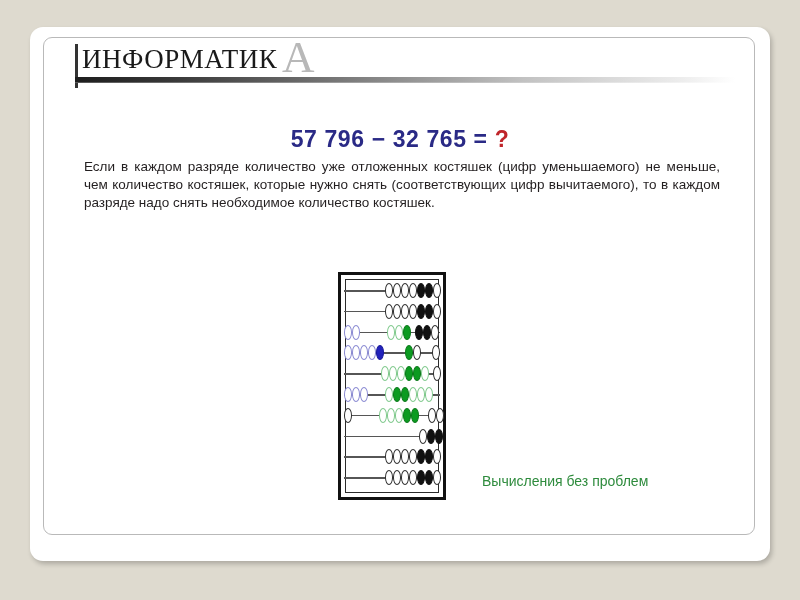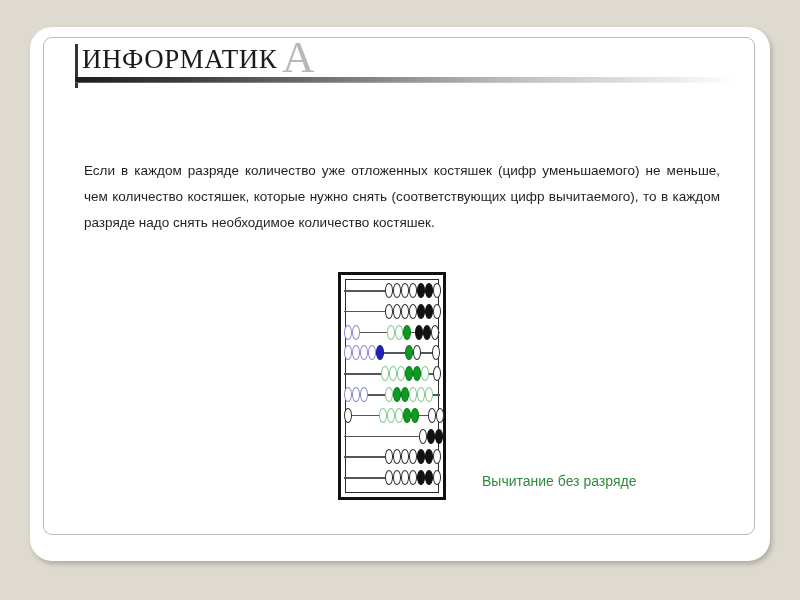--- a/index.html
+++ b/index.html
@@ -15,21 +15,21 @@
   }
 
   
   .slide-card {
     position: absolute;
     left: 30px;
     top: 27px;
     width: 740px;
     height: 534px;
     background: #ffffff;
-    border-radius: 22px;
+    border-radius: 13px;
     box-shadow: 2px 3px 5px rgba(0,0,0,0.22);
   }
 
   
   .inner-frame {
     position: absolute;
     left: 13px;
     top: 10px;
     width: 712px;
     height: 498px;
@@ -118,21 +118,21 @@
     color: #c0252a;
   }
 
   
   .body-par {
     position: absolute;
     left: 40px;
     top: 120px;
     width: 636px;
     font-size: 13.5px;
-    line-height: 26px;
+    line-height: 18px;
     color: #231f20;
     text-align: justify;
   }
 
   
   .abacus-wrap {
     position: absolute;
     left: 294px;
     top: 234px;
     width: 108px;
@@ -203,20 +203,23 @@
 
     <div class="logo-block">
       <div class="logo-vrule"></div>
       <div class="logo-word">ИНФОРМАТИК</div>
       <div class="logo-bigA">А</div>
       <div class="logo-rule"></div>
       <div class="logo-rule-thin"></div>
     </div>
 
 
+    <div class="equation">
+      <span>57 796 − 32 765 = </span><span class="qmark">?</span>
+    </div>
 
     <div class="body-par">Если в каждом разряде количество уже отложенных костяшек (цифр уменьшаемого) не меньше, чем количество костяшек, которые нужно снять (соответствующих цифр вычитаемого), то в каждом разряде надо снять необходимое количество костяшек.</div>
 
     <div class="abacus-wrap">
       <div class="abacus-frame">
         <div class="abacus-inner"></div>
       </div>
       <div id="rods-host">
           <div class="rod" style="top: 9px;">
             <div class="rod-wire"></div>
@@ -315,16 +318,16 @@
             <div class="bead w" style="left: 50px;"></div>
             <div class="bead w" style="left: 58px;"></div>
             <div class="bead w" style="left: 66px;"></div>
             <div class="bead k" style="left: 74px;"></div>
             <div class="bead k" style="left: 82px;"></div>
             <div class="bead w" style="left: 90px;"></div>
           </div>
         </div>
     </div>
 
-    <div class="caption-green">Вычитание без разряде</div>
+    <div class="caption-green">Вычисления без проблем</div>
 
   </div>
 </div>
 
 </body></html>

